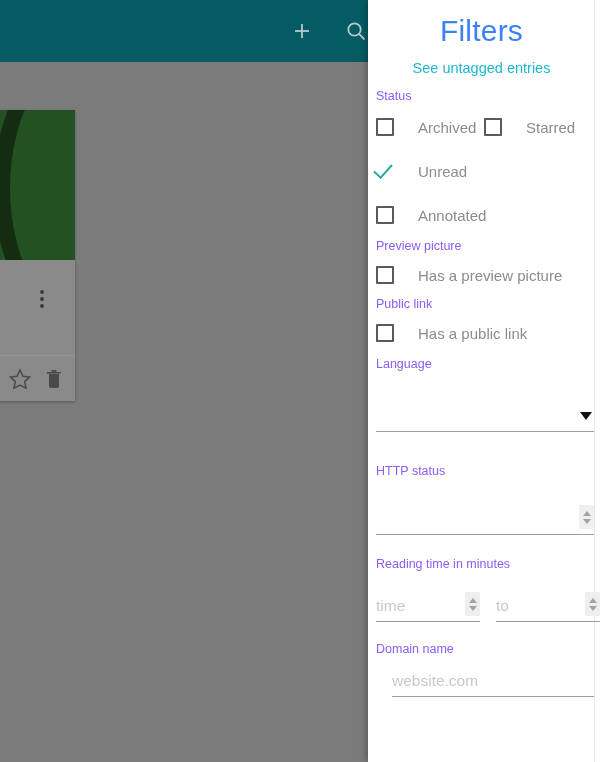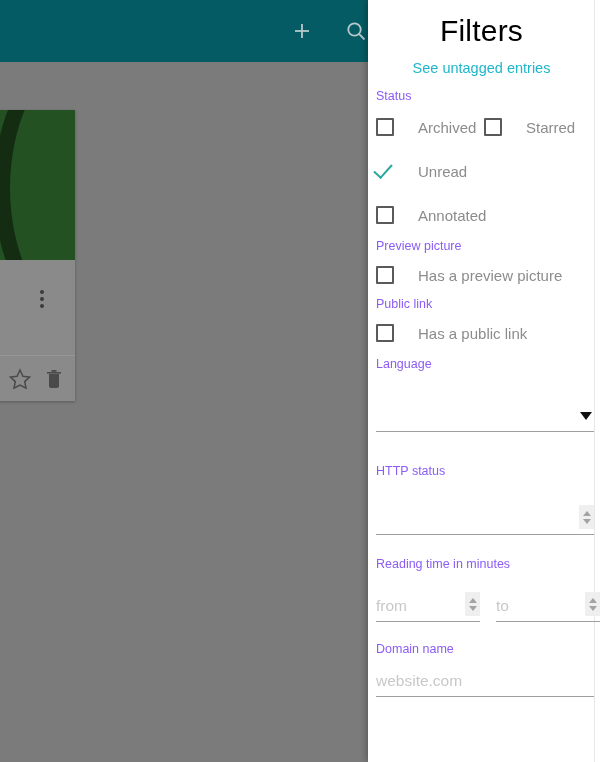--- a/index.html
+++ b/index.html
@@ -106,21 +106,21 @@
     width: 1px; height: 762px;
     background: #e8e8e8;
   }
 
   #filters-title {
     margin: 0;
     padding: 14px 0 0 0;
     text-align: center;
     font-size: 30px;
     font-weight: 400;
-    color: #000000;
+    color: #3b82f6;
     letter-spacing: 0.2px;
     width: 227px;
   }
   #untagged-link-row {
     width: 227px;
     text-align: center;
     margin-top: 11px;
   }
   #untagged-link {
     font-size: 14.5px;
@@ -339,40 +339,40 @@
             <span class="down"></span>
         </span>
       </div>
     </div>
 
     <div class="field-group" style="margin-top:22px; padding-right:8px;">
       <div class="group-label">Reading time in minutes</div>
       <div class="row-two" style="margin-top:8px;">
         <div class="half">
           <div class="input-field" style="height:40px;">
-            <span class="placeholder">from</span>
+            <span class="placeholder">time</span>
             <span class="spinner">
               <span class="up"></span>
                 <span class="down"></span>
             </span>
           </div>
         </div>
         <div class="half">
           <div class="input-field" style="height:40px;">
             <span class="placeholder">to</span>
             <span class="spinner">
               <span class="up"></span>
                 <span class="down"></span>
             </span>
           </div>
         </div>
       </div>
     </div>
 
     <div class="field-group" style="margin-top:20px; padding-right:14px;">
       <div class="group-label">Domain name</div>
-      <div class="input-field" style="height:38px;">
+      <div class="input-field" style="height:38px;margin-left:16px;">
         <span class="placeholder">website.com</span>
       </div>
     </div>
 
   </div>
 </aside>
 
 </body></html>

